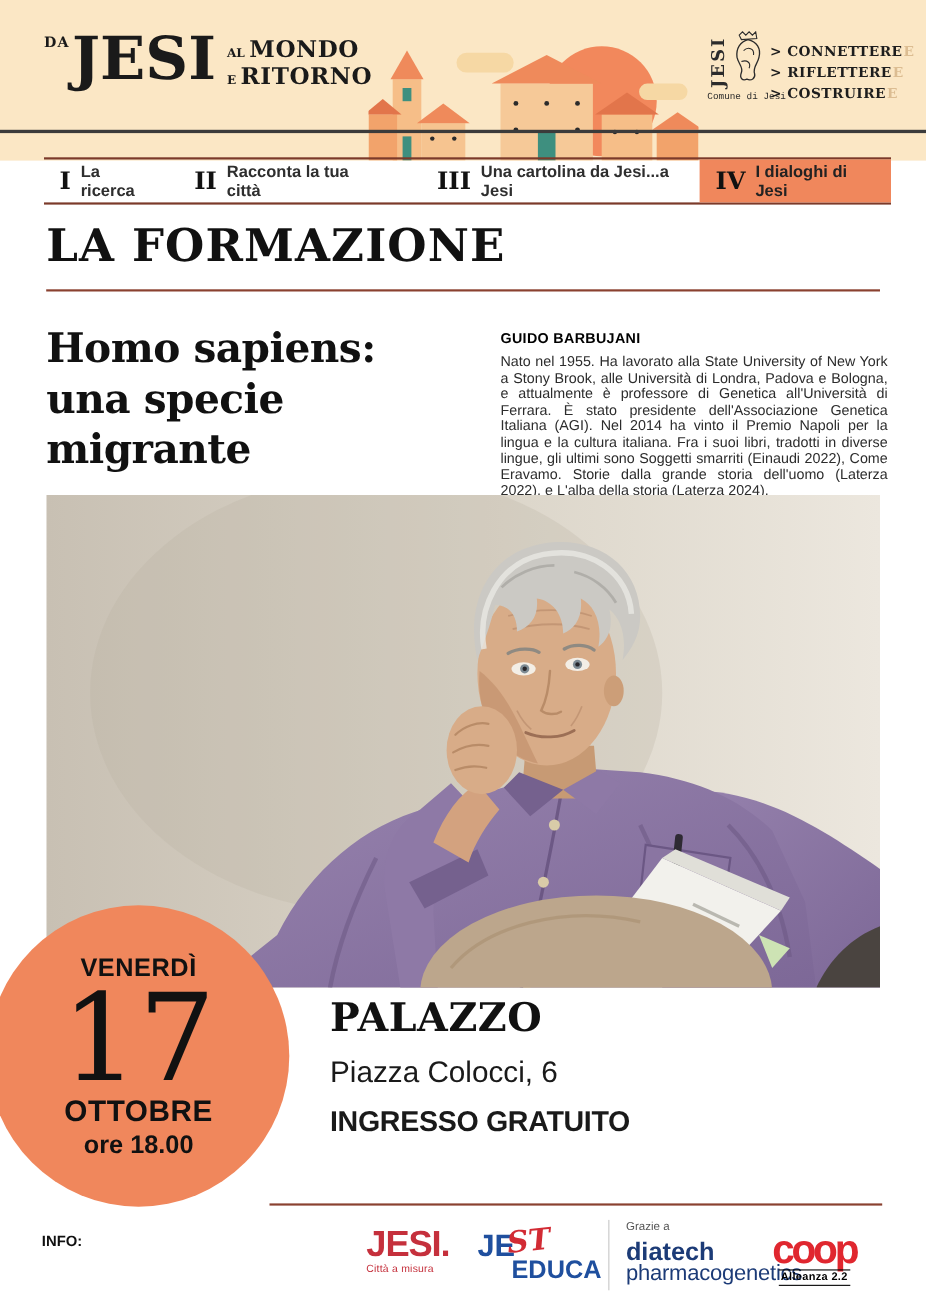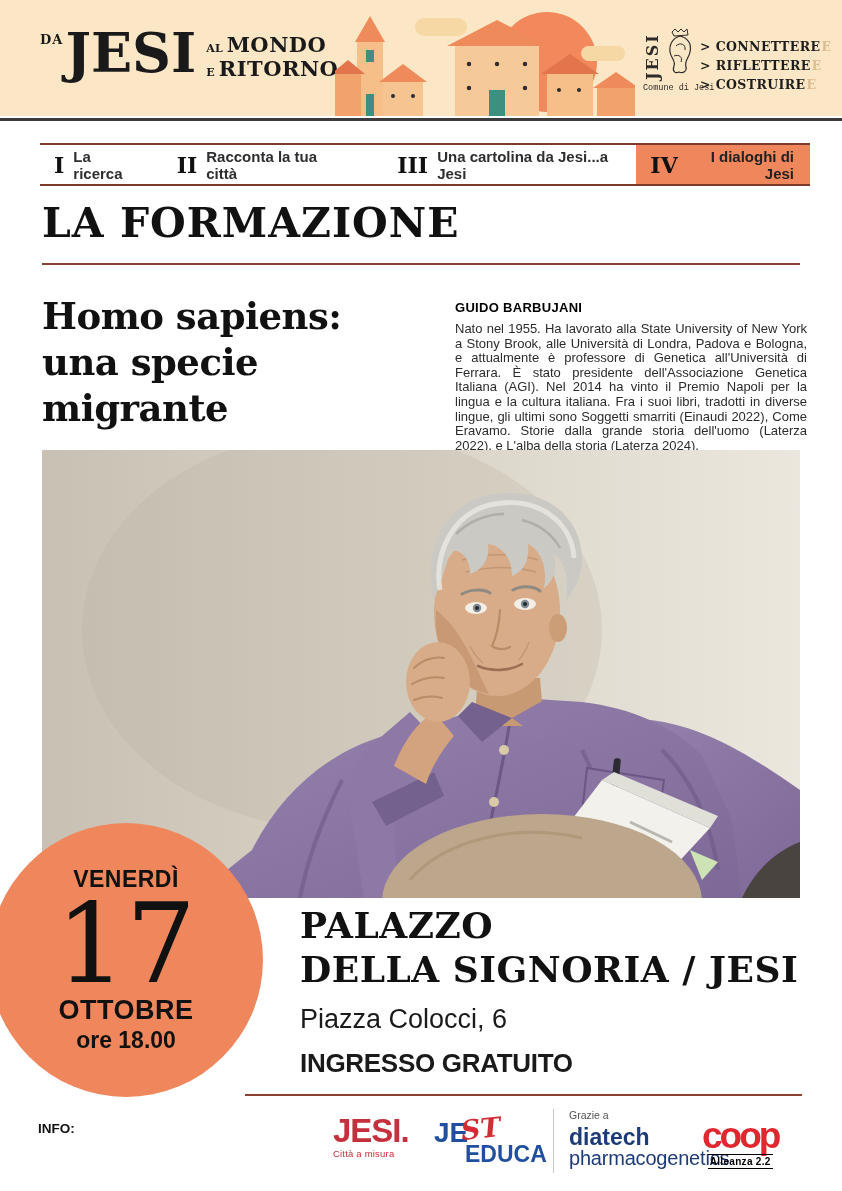--- a/index.html
+++ b/index.html
@@ -2,21 +2,21 @@
 <html><head>
 <meta charset="utf-8">
 <style>
   * { margin:0; padding:0; box-sizing:border-box; }
   html,body { width:842px; }
   body {
     position:relative; width:842px; height:1191px; background:#ffffff;
     font-family:"Liberation Sans", sans-serif; color:#1a1a1a; overflow:hidden;
   }
   
-  .header { position:absolute; left:0; top:0; width:842px; height:116px; background:#FBE7C5; }
+  .header { position:absolute; left:0; top:0; width:842px; height:146px; background:#FBE7C5; }
   .header-divider { position:absolute; left:0; top:118px; width:842px; height:3px; background:#3b3b3b; }
   .brand { position:absolute; left:40px; top:26px; display:flex; align-items:flex-start; }
   .brand .da { font-family:"DejaVu Serif",serif; font-weight:bold; font-size:13px; letter-spacing:1px; margin-top:6px; }
   .brand .jesi-big { font-family:"DejaVu Serif",serif; font-weight:bold; font-size:54px; line-height:54px; letter-spacing:0px; margin-left:2px; }
   .brand .right-words { margin-left:10px; margin-top:9px; font-family:"DejaVu Serif",serif; font-weight:bold; }
   .brand .rw-line { display:flex; align-items:baseline; line-height:20px; }
   .brand .rw-small { font-size:11px; margin-right:4px; }
   .brand .rw-big { font-size:21px; letter-spacing:0.5px; }
   .cityscape { position:absolute; left:335px; bottom:0; width:300px; height:112px; }
   .comune { position:absolute; left:643px; top:28px; width:100px; }
@@ -31,21 +31,21 @@
   .tabs { position:absolute; left:40px; top:143px; width:770px; height:43px;
     border-top:2.5px solid #7B3A2A; border-bottom:2.5px solid #7B3A2A;
     display:flex; align-items:stretch; }
   .tab { display:flex; align-items:center; padding:0 10px; cursor:pointer; }
   .tab .numeral { font-family:"DejaVu Serif",serif; font-weight:bold; font-size:22px; margin-right:9px; color:#111; }
   .tab .lbl { font-size:15px; font-weight:bold; color:#2e2e2e; }
   .tab-1 { margin-left:4px; margin-right:18px; }
   .tab-2 { margin-right:36px; }
   .tab-3 { margin-right:0; }
   .tab-active { margin-left:auto; background:#F0875C; padding:0 16px 0 14px; }
-  .tab-active .lbl { color:#222;text-align:right; }
+  .tab-active .lbl { color:#222; }
   
   .section-title { position:absolute; left:42px; top:199px; font-family:"DejaVu Serif",serif;
     font-weight:bold; font-size:41px; letter-spacing:1px; color:#111; }
   .title-rule { position:absolute; left:42px; top:263px; width:758px; height:2px; background:#8A4130; }
   
   .speaker { position:absolute; left:42px; top:293px; width:408px; }
   .speaker .prof { font-family:"DejaVu Serif",serif; font-style:italic; font-size:33px; color:#111; margin-bottom:14px; }
   .speaker .talk { font-family:"DejaVu Serif",serif; font-weight:bold; font-size:37px; line-height:46px; letter-spacing:-0.5px; color:#111; }
   .bio { position:absolute; left:455px; top:300px; width:352px; }
   .bio h4 { font-size:13px; letter-spacing:0.3px; color:#000; margin-bottom:7px; }
@@ -271,21 +271,20 @@
 
 <div class="date-circle">
   <div class="day">VENERDÌ</div>
   <div class="num">17</div>
   <div class="month">OTTOBRE</div>
   <div class="time">ore 18.00</div>
 </div>
 
 <div class="venue">
   <div class="vline">PALAZZO</div>
-  <div class="vline">DELLA SIGNORIA / JESI</div>
   <div class="addr">Piazza Colocci, 6</div>
   <div class="free">INGRESSO GRATUITO</div>
 </div>
 <div class="footer-rule"></div>
 
 <footer class="footer">
   <div class="info">
     <span class="lbl">INFO:</span>
   </div>
 

